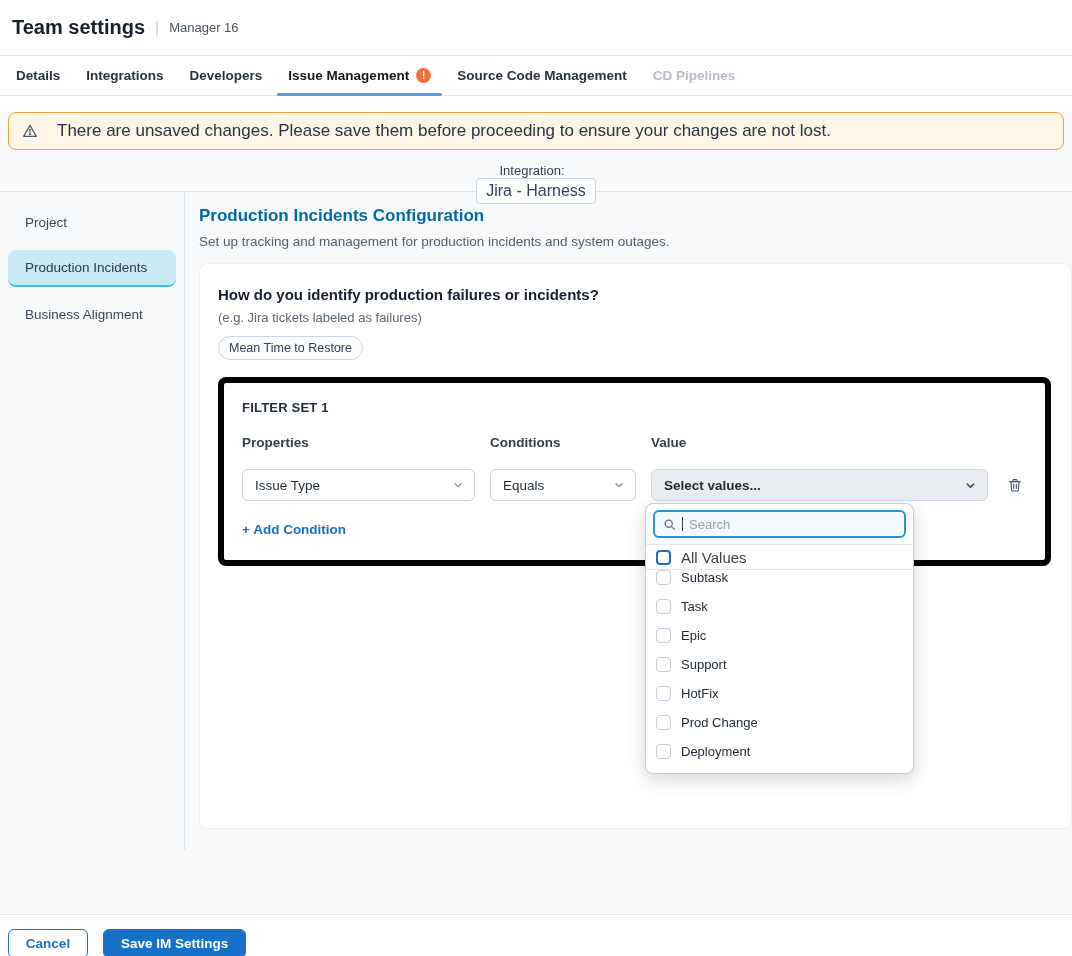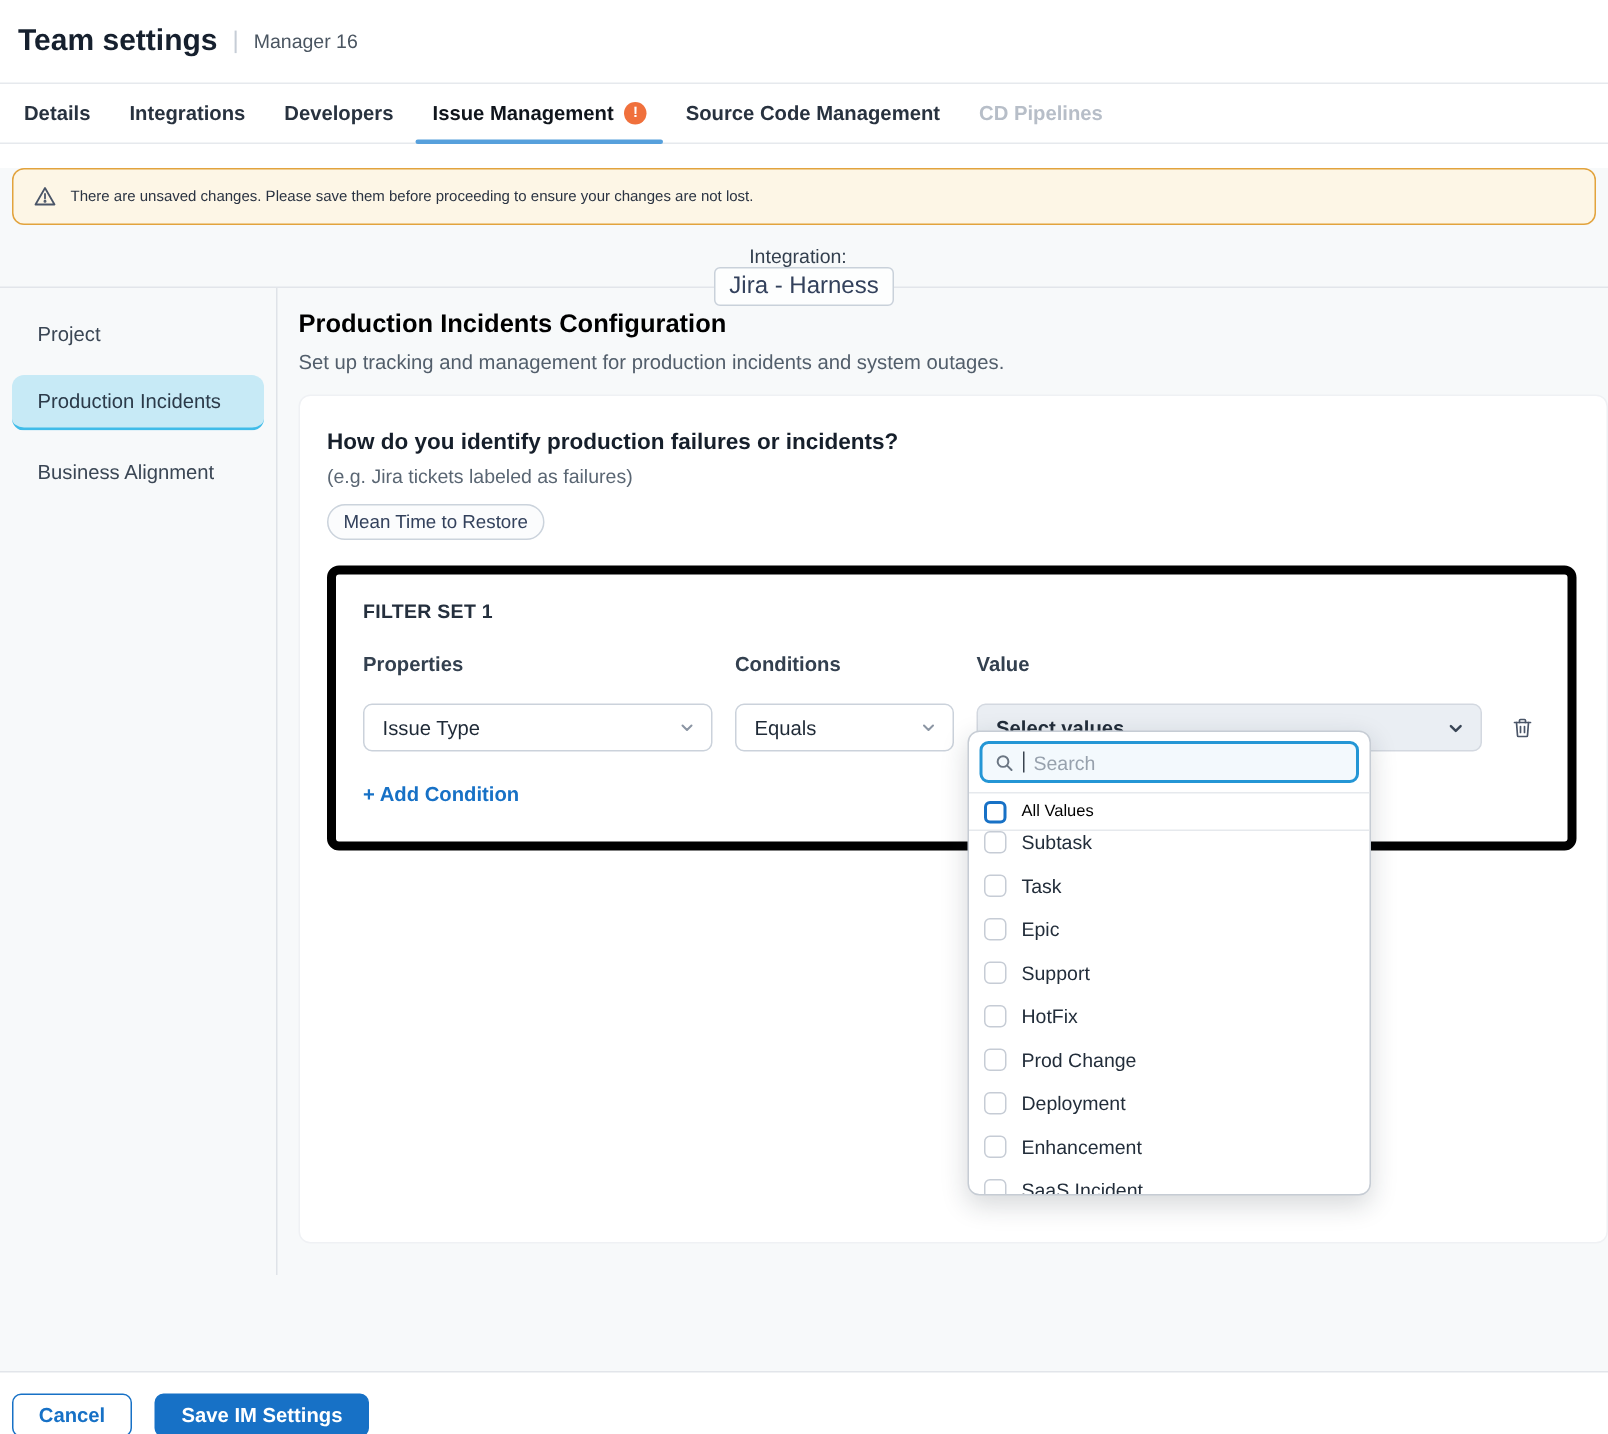--- a/index.html
+++ b/index.html
@@ -17,63 +17,63 @@
   .tabs { height:40px; display:flex; align-items:stretch; padding-left:3px; border-bottom:1px solid #E6E9ED; background:#fff; }
   .tab { position:relative; display:flex; align-items:center; padding:0 13px; font-size:13.5px; font-weight:600; color:#28323F; cursor:pointer; }
   .tab.active { color:#10151C; font-weight:700; }
   .tab.active::after { content:""; position:absolute; left:2px; right:2px; bottom:-1px; height:3px; background:var(--tab-underline); border-radius:2px; }
   .tab.disabled { color:#B7BEC8; cursor:default; }
   .tab-badge { margin-left:7px; width:15px; height:15px; border-radius:50%; background:var(--badge); color:#fff; font-size:10px; font-weight:700; display:flex; align-items:center; justify-content:center; }
 
   
   .content-bg { height:802px; background:#F7F9FA; }
 
-  .banner { margin:16px 8px 0; height:38px; background:var(--banner-bg); border:1px solid var(--banner-border); border-radius:8px; display:flex; align-items:center; gap:9px; padding:0 13px; font-size:10px; color:#2A3342; }
+  .banner { margin:16px 8px 0; height:38px; background:var(--banner-bg); border:1px solid var(--banner-border); border-radius:8px; display:flex; align-items:center; gap:19px; padding:0 13px; font-size:17px; color:#2A3342; }
   .warn-ico { flex:0 0 auto; display:flex; }
 
   .integration-row { display:flex; align-items:center; margin:13px 12px 0; height:24px;flex-direction:column; }
   .integration-label { font-size:13px; color:#333F4E; margin-right:8px; }
   .integration-chip { font-size:16px; color:#33415C; border:1px solid #C9D1DA; background:#FDFEFE; border-radius:4px; padding:3px 9px; }
 
   .hdivider { margin-top:4px; border-top:1px solid #E2E5EA; }
 
   .content-row { display:flex; height:658px; }
   .sidebar { flex:0 0 185px; border-right:1px solid #DFE3E8; padding-top:13px; }
   .side-item { margin:0 8px 10px; padding:10px 17px; font-size:13.5px; color:#3A4654; border-radius:8px; cursor:pointer; }
   .side-item.active { background:var(--sidebar-active-bg); border-bottom:2px solid var(--sidebar-active-underline); color:#2B3A49; }
 
   .main { flex:1; padding:14px 8px 0 14px; }
-  .section-title { font-size:17px; font-weight:700; color:#000000; }
+  .section-title { font-size:17px; font-weight:700; color:#0369a1; }
   .section-sub { margin-top:8px; font-size:13.5px; color:#525E6B; }
 
   .card { margin-top:14px; height:566px; background:#fff; border-radius:8px; border:1px solid #EFF1F4; padding:22px 20px 0 18px; }
   .question { font-size:15px; font-weight:700; color:#161F2B; }
   .hint { margin-top:7px; font-size:13px; color:#5A6673; }
   .metric-chip { display:inline-block; margin-top:11px; font-size:12.5px; color:#33415C; border:1px solid #CBD3DC; border-radius:12px; padding:4px 10px; background:#FBFCFD; }
 
   .filter-panel { margin-top:17px; border:6px solid #000000; border-radius:8px; padding:17px 18px 22px; }
   .fs-title { font-size:13px; font-weight:700; color:#242F3D; letter-spacing:.2px; margin-bottom:20px; }
   .fs-grid { display:grid; grid-template-columns:233px 146px 337px 1fr; column-gap:15px; align-items:center; }
   .fs-grid.heads { margin-bottom:19px; }
   .col-head { font-size:13.5px; font-weight:700; color:#33404F; }
   .select { height:32px; border:1px solid #CBD2DB; border-radius:6px; background:#fff; display:flex; align-items:center; justify-content:space-between; padding:0 10px 0 12px; font-size:13.5px; color:#1F2A37; cursor:pointer; }
   .select .chev { color:#8B95A3; display:flex; }
   .select.value-sel { background:#EAEEF3; border-color:#D3D8E0; font-weight:600; color:#222D3A; }
   .select.value-sel .chev { color:#3A4656; }
   .trash-btn { background:none; border:none; cursor:pointer; justify-self:start; display:flex; padding:4px; color:#4A5568; }
   .add-cond { margin-top:21px; background:none; border:none; color:var(--accent); font-family:inherit; font-size:13.5px; font-weight:700; cursor:pointer; }
 
   
-  .popup { position:absolute; left:645px; top:487px; width:269px; height:310px; background:#fff; border:1px solid #C6CCD4; border-radius:8px; box-shadow:0 6px 18px rgba(27,39,51,.18); overflow:hidden; z-index:10; }
+  .popup { position:absolute; left:645px; top:503px; width:269px; height:271px; background:#fff; border:1px solid #C6CCD4; border-radius:8px; box-shadow:0 6px 18px rgba(27,39,51,.18); overflow:hidden; z-index:10; }
   .popup-search-wrap { padding:6px 7px; border-bottom:1px solid #E6E9ED; }
   .popup-search { height:28px; border:2px solid var(--search-focus); border-radius:6px; background:#F3F9FD; display:flex; align-items:center; gap:6px; padding:0 8px; }
   .popup-search .sicon { display:flex; color:#6B7683; }
   .caret { width:1px; height:14px; background:#39434F; }
   .ph { color:#97A1AD; font-size:13px; }
-  .row-allvalues { height:25px; padding:0 10px; display:flex; align-items:center; gap:10px; border-bottom:1px solid #E6E9ED; font-size:11px; color:#000000; cursor:pointer; }
+  .row-allvalues { height:25px; padding:0 10px; display:flex; align-items:center; gap:10px; border-bottom:1px solid #E6E9ED; font-size:15px; color:#404040; cursor:pointer; }
   .opt { height:29px; padding:0 10px; display:flex; align-items:flex-start; gap:10px; font-size:13px; color:#222D3A; cursor:pointer; }
   .cb { width:15px; height:15px; border:1.5px solid #C6CCD5; border-radius:4px; background:#fff; flex:0 0 auto; }
   .cb.focus { border:2px solid var(--accent); }
 
   
   .footer { height:58px; border-top:1px solid #E2E5EA; background:#fff; display:flex; gap:15px; padding:14px 0 0 8px; }
   .btn { height:29px; border-radius:6px; font-family:inherit; font-size:13.5px; font-weight:700; cursor:pointer; }
   .btn-cancel { width:80px; background:#fff; border:1px solid var(--accent); color:var(--accent); }
   .btn-save { padding:0 17px; background:var(--accent); border:1px solid var(--accent); color:#fff; }
 

